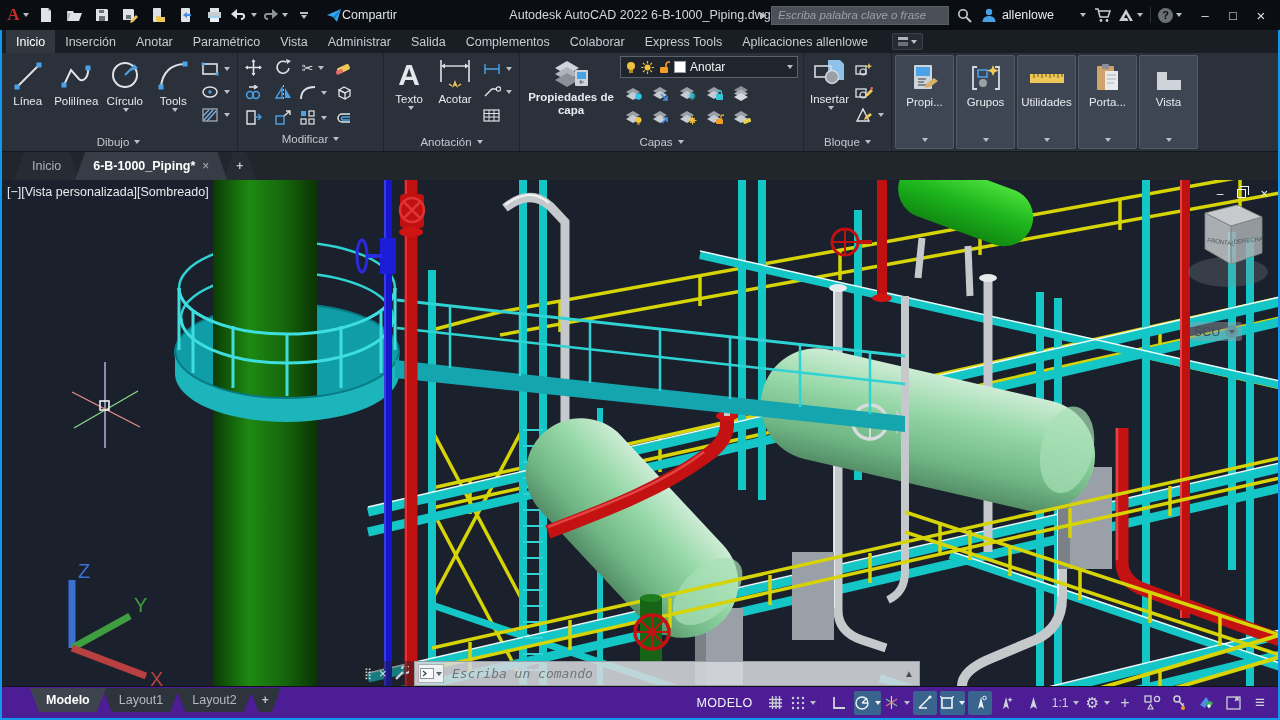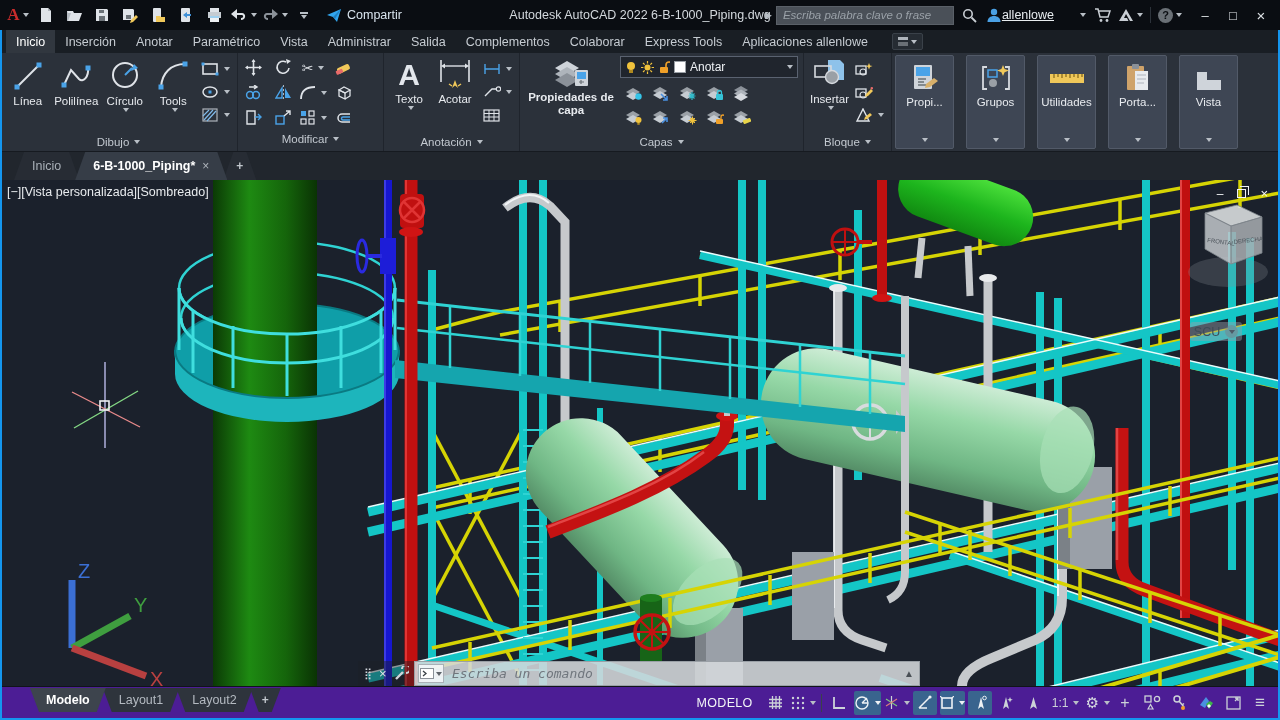--- a/index.html
+++ b/index.html
@@ -7,21 +7,21 @@
   body{font-family:"Liberation Sans",sans-serif;font-size:12px;color:#d6dadf;-webkit-font-smoothing:antialiased;}
   .app{position:relative;width:1280px;height:720px;background:#0a0d12;}
   .frame{position:absolute;left:0;top:30px;width:1280px;height:690px;border-left:2px solid #1496ef;border-right:2px solid #1496ef;border-bottom:2px solid #1496ef;pointer-events:none;z-index:60;}
 
   
   .titlebar{position:relative;height:30px;background:#0a0d12;display:flex;align-items:center;padding:0 6px;gap:4px;}
   .tb-btn{display:inline-flex;align-items:center;justify-content:center;height:24px;min-width:24px;border-radius:2px;color:#c9ced4;}
   .acad-logo{font-weight:bold;font-size:17px;color:#c82c2c;font-family:"Liberation Serif",serif;}
   .chev{display:inline-block;width:0;height:0;border-left:3.5px solid transparent;border-right:3.5px solid transparent;border-top:4px solid #b9bfc6;margin-left:3px;}
   .sep-v{width:1px;height:16px;background:#2c323a;margin:0 3px;}
-  .share{display:inline-flex;align-items:center;gap:5px;color:#d9e4ee;font-size:12.5px;margin-left:6px;}
+  .share{display:inline-flex;align-items:center;color:#d9e4ee;font-size:12.5px;margin-left:6px;}
   .title-text{position:absolute;left:0;right:0;text-align:center;font-size:12.5px;color:#d3d8dd;pointer-events:none;}
   .tb-right{margin-left:auto;display:flex;align-items:center;gap:4px;z-index:2;}
   .searchbox{width:178px;height:19px;background:#4a5058;border:1px solid #5a6068;color:#e3e7ea;font-size:11.5px;font-style:italic;padding:0 6px;outline:none;}
   .searchbox::placeholder{color:#9aa1a8;font-style:italic;}
   .winbtns{display:flex;align-items:center;gap:2px;margin-left:6px;}
   .winbtn{width:26px;height:24px;display:flex;align-items:center;justify-content:center;font-size:13px;color:#dfe3e7;}
   .username{font-size:12.5px;color:#e8ecef;}
 
   
   .tabrow{height:23px;background:#191e24;display:flex;align-items:stretch;padding-left:6px;}
@@ -36,21 +36,21 @@
   .rfoot{height:18px;display:flex;align-items:center;justify-content:center;gap:5px;color:#c3c9d0;font-size:11.5px;}
   .bb{display:flex;flex-direction:column;align-items:center;width:54px;padding-top:2px;color:#e7eaee;font-size:11.5px;line-height:1.1;border-radius:2px;}
   .bb .lbl{text-align:center;margin-top:1px;}
   .scol{display:flex;flex-direction:column;gap:3px;padding-top:3px;}
   .sbtn{display:flex;align-items:center;gap:2px;height:20px;padding:0 2px;border-radius:2px;color:#d7dbe0;}
   .mgrid{display:grid;grid-template-columns:repeat(4,30px);grid-auto-rows:25px;align-items:center;justify-items:center;padding-top:2px;}
   .glyph-ic{font-size:14px;color:#d7dbe0;line-height:1;}
   .layercombo{display:flex;align-items:center;gap:4px;width:178px;height:22px;background:#20252d;border:1px solid #5a6270;padding:0 4px;margin-bottom:3px;}
   .layercombo .lname{color:#eef1f4;font-size:12px;flex:1;}
   .lgrid{display:grid;grid-template-columns:repeat(5,27px);grid-auto-rows:24px;align-items:center;justify-items:center;}
-  .cpanel{width:59px;background:#3e4654;border:1px solid #525a68;border-radius:2px;margin:2px 10px 2px 2px;display:flex;flex-direction:column;align-items:center;padding-top:6px;color:#e8ebef;font-size:11.5px;}
+  .cpanel{width:59px;background:#3e4654;border:1px solid #525a68;border-radius:2px;margin:2px 0 2px 2px;display:flex;flex-direction:column;align-items:center;padding-top:6px;color:#e8ebef;font-size:11.5px;}
   .cpanel .cfoot{margin-top:auto;padding:3px 0 4px;}
   .collapsed-wrap{display:flex;align-items:stretch;padding:0 1px;}
 
   
   .filetabs{height:28px;background:#21262d;display:flex;align-items:stretch;padding-left:14px;}
   .ftab{display:flex;align-items:center;gap:7px;padding:0 18px;font-size:12.5px;color:#a9b0b8;background:#272c34;clip-path:polygon(10px 0,calc(100% - 10px) 0,100% 100%,0 100%);margin-right:-4px;}
   .ftab.active{background:#363d47;color:#fff;font-weight:bold;z-index:2;}
   .ftab .x{font-weight:normal;color:#aeb4bb;font-size:12px;}
   .ftab-plus{display:flex;align-items:center;padding:0 13px;background:#272c34;clip-path:polygon(10px 0,calc(100% - 10px) 0,100% 100%,0 100%);color:#c0c6cc;font-weight:bold;}
 
@@ -176,21 +176,21 @@
           <svg class="ic" width="15" height="15" viewBox="0 0 15 15">
             <circle cx="6" cy="6" r="4.2" stroke="#c9ced4" stroke-width="1.6" fill="none"></circle>
             <path d="M9.5 9.5L14 14" stroke="#c9ced4" stroke-width="1.8"></path>
           </svg>
         </span>
       <span class="tb-btn">
         <svg class="ic" width="16" height="16" viewBox="0 0 16 16">
             <circle cx="8" cy="5" r="3.2" fill="#4aa0e4"></circle>
             <path d="M1.5 15c0-4 3-6 6.5-6s6.5 2 6.5 6z" fill="#4aa0e4"></path>
           </svg>
-        <span class="username" style="text-decoration:underline;">allenlowe</span>
+        <span class="username" style="margin-left:5px;">allenlowe</span>
         <span class="chev" style="margin-left:26px;"></span>
       </span>
       <span class="tb-btn">
           <svg class="ic" width="17" height="15" viewBox="0 0 17 15">
             <path d="M1 1h3l2 8h8l2-6H5" stroke="#c9ced4" stroke-width="1.5" fill="none"></path>
             <circle cx="7" cy="12.5" r="1.4" fill="#c9ced4"></circle>
             <circle cx="13" cy="12.5" r="1.4" fill="#c9ced4"></circle>
           </svg>
         </span>
       <span class="tb-btn">

